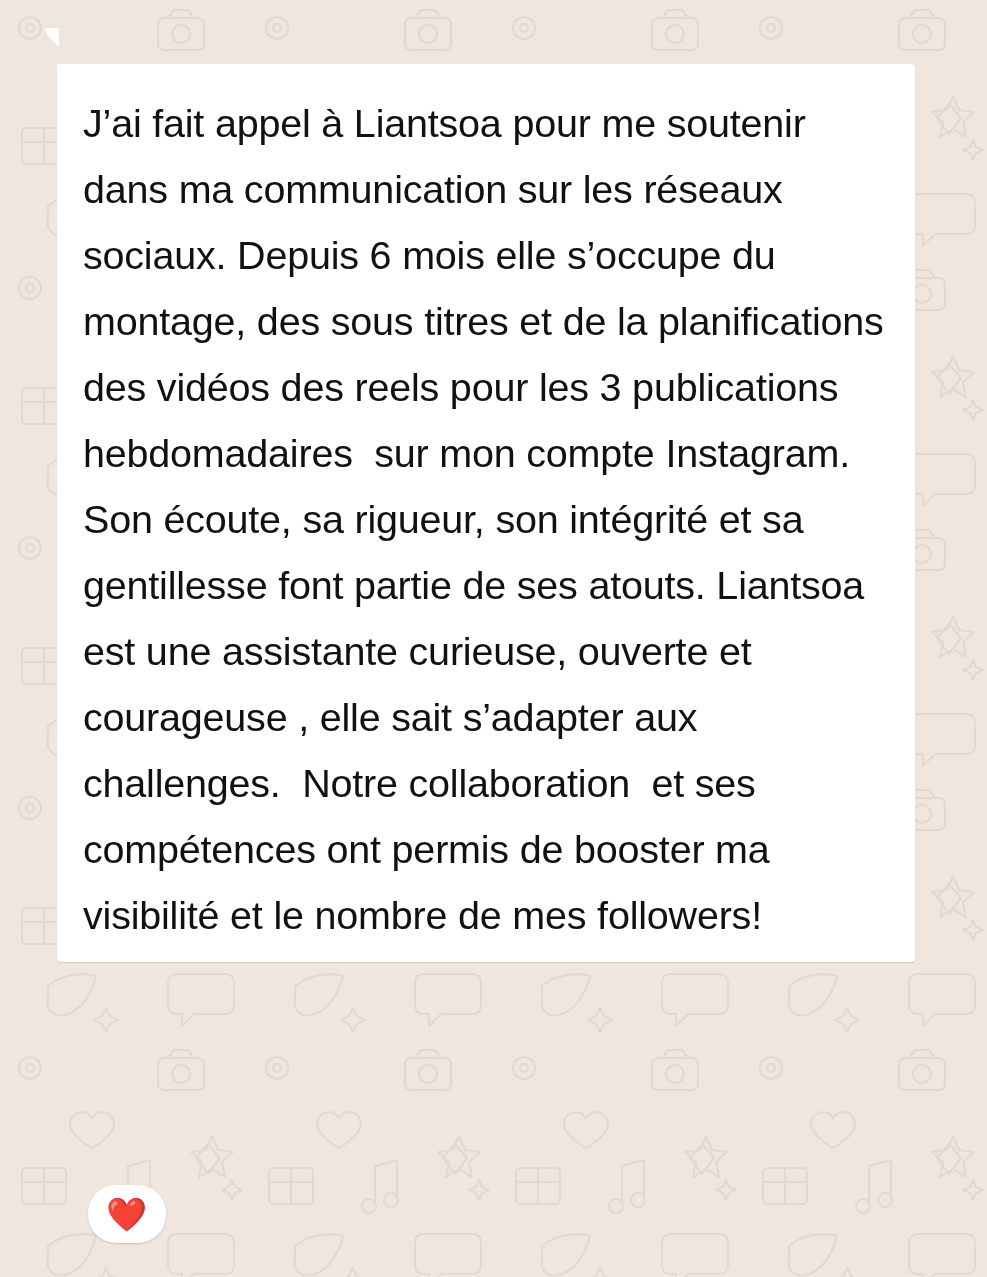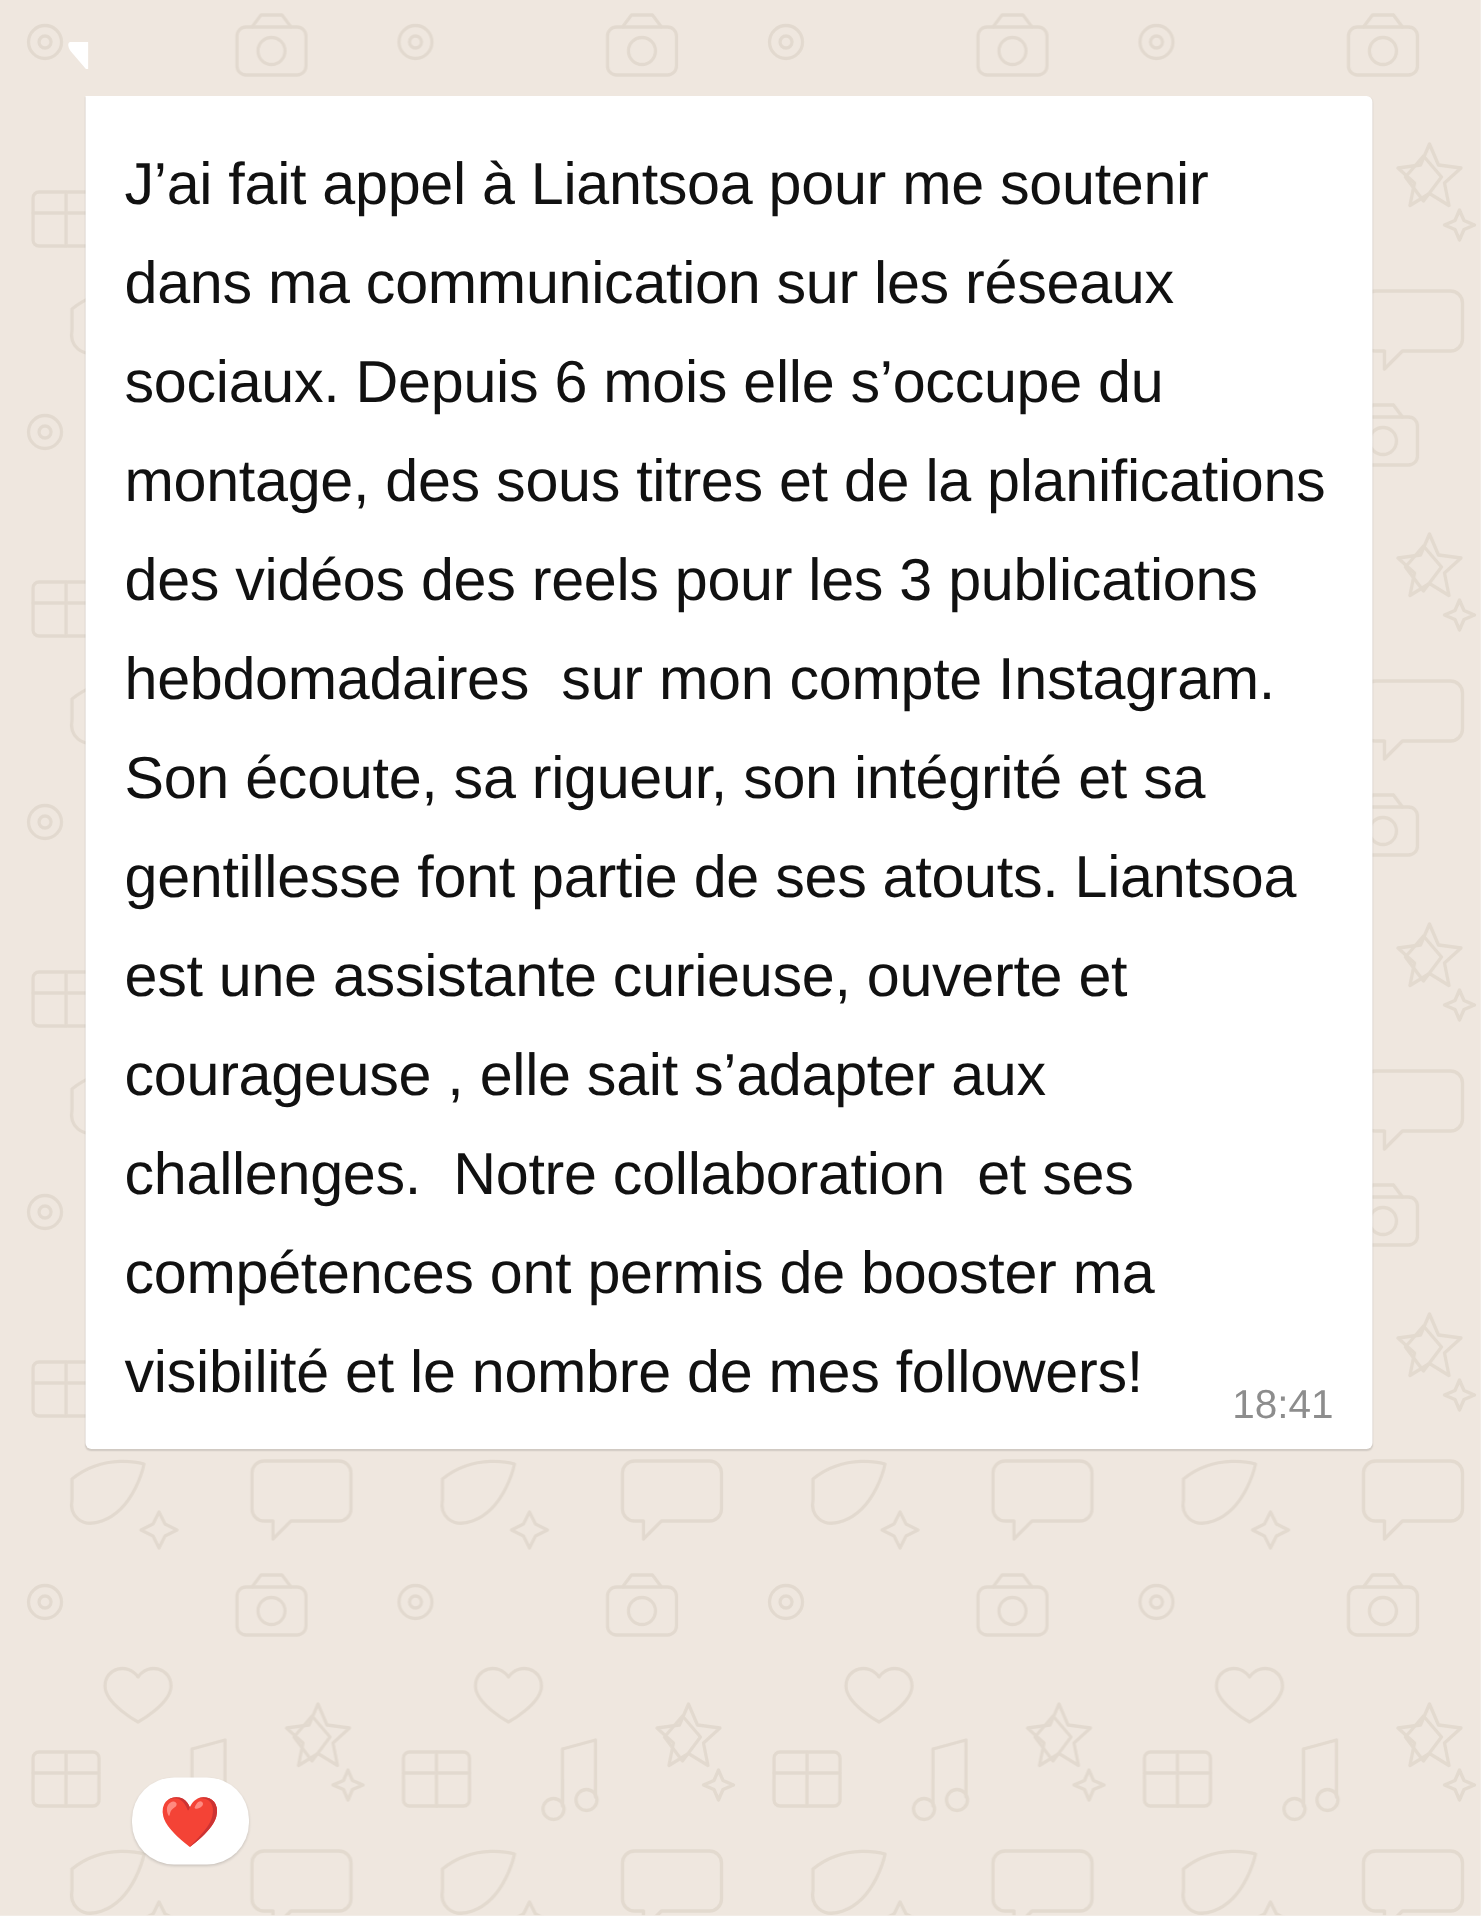--- a/index.html
+++ b/index.html
@@ -154,22 +154,19 @@
 <div id="message-row">
 
   <div class="bubble-tail">
     <svg width="14" height="20" viewBox="0 0 14 20" xmlns="http://www.w3.org/2000/svg">
       <path d="M14 0 H2 C0 0 0 3 2 6 L14 20 Z" fill="#ffffff"></path>
     </svg>
   </div>
 
   <div class="bubble">
     <div class="bubble-text">J’ai fait appel à Liantsoa pour me soutenir dans ma communication sur les réseaux sociaux. Depuis 6 mois elle s’occupe du montage, des sous titres et de la planifications des vidéos des reels pour les 3 publications hebdomadaires  sur mon compte Instagram. Son écoute, sa rigueur, son intégrité et sa gentillesse font partie de ses atouts. Liantsoa est une assistante curieuse, ouverte et courageuse , elle sait s’adapter aux challenges.  Notre collaboration  et ses compétences ont permis de booster ma visibilité et le nombre de mes followers!</div>
-    <div class="bubble-meta">
-      <span class="bubble-time">18:41</span>
-    </div>
   </div>
 
   <div class="reaction-chip">
     <span class="reaction-emoji">❤️</span>
   </div>
 
 </div>
 
 </body></html>

